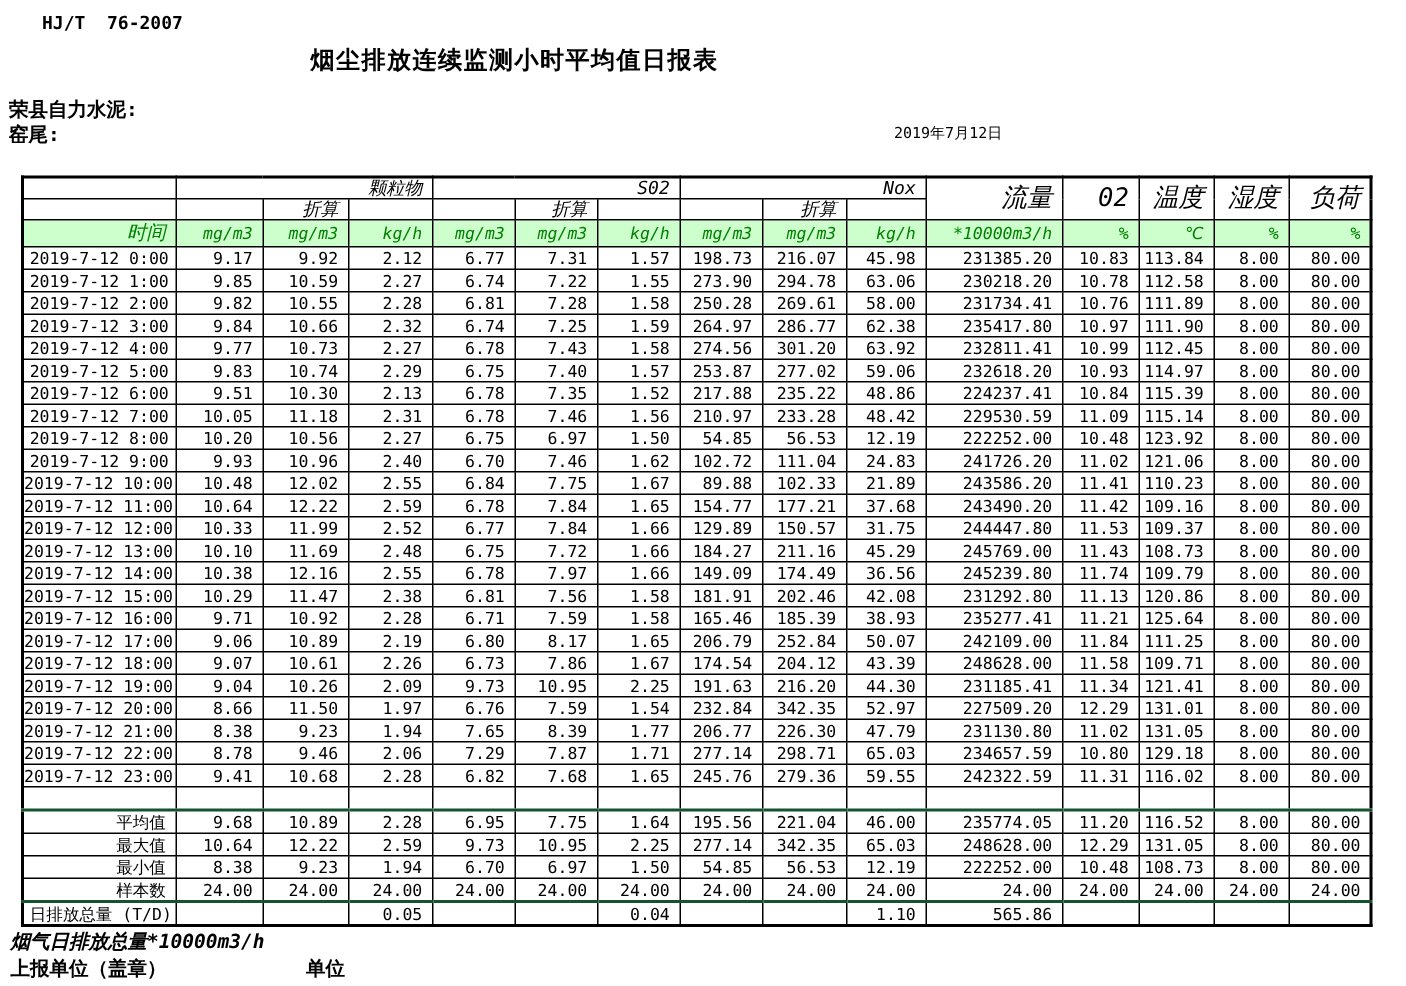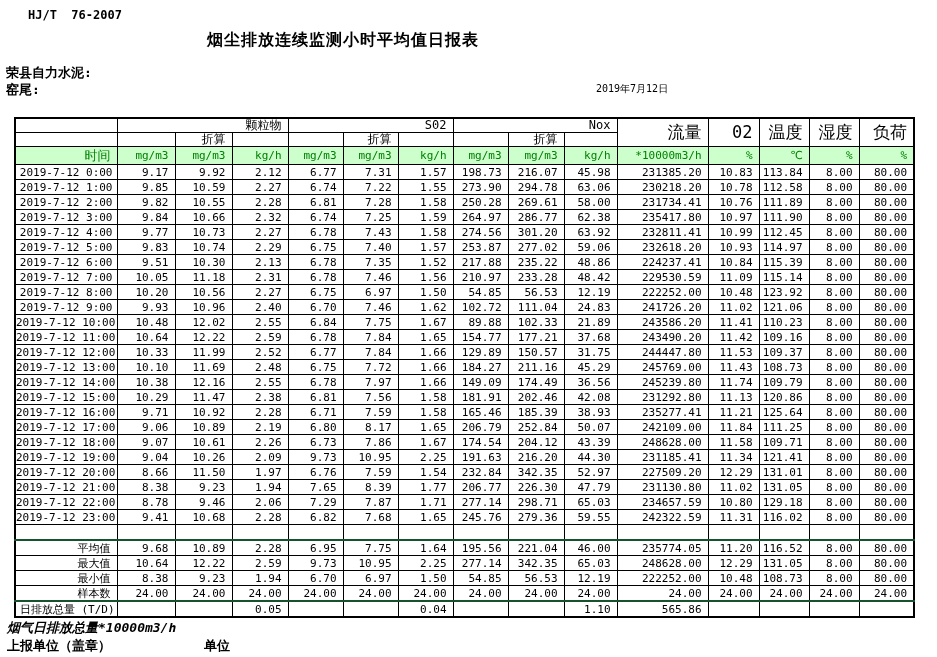--- a/index.html
+++ b/index.html
@@ -20,21 +20,21 @@
 
   table.report{
     position:absolute;left:14px;top:117px;
     border-collapse:collapse;table-layout:fixed;width:901px;
     border:2px solid #000;font-size:11px;
   }
   table.report td{
     border:1px solid #000;padding:0 6px 0 0;height:14px;line-height:13px;
     text-align:right;overflow:hidden;white-space:nowrap;
   }
-  thead td{text-align:center;padding:0;font-size:12px;}
+  thead td{text-align:center;padding:0;font-size:12px;font-style:italic;}
   tr.h1 td, tr.h2 td{height:13px;}
   td.span2{font-size:17px;}
   tr.h3 td{
     height:17px;line-height:17px;
     background:var(--green-bg,#ccffcc);color:var(--green-text,#008000);
     font-size:11px;
   }
   tr.h3 td.time-h{font-size:13px;}
   tbody td.time-cell{padding-right:4px;margin-top:20px;}
   tbody td.sum-label{padding-right:6px;}

